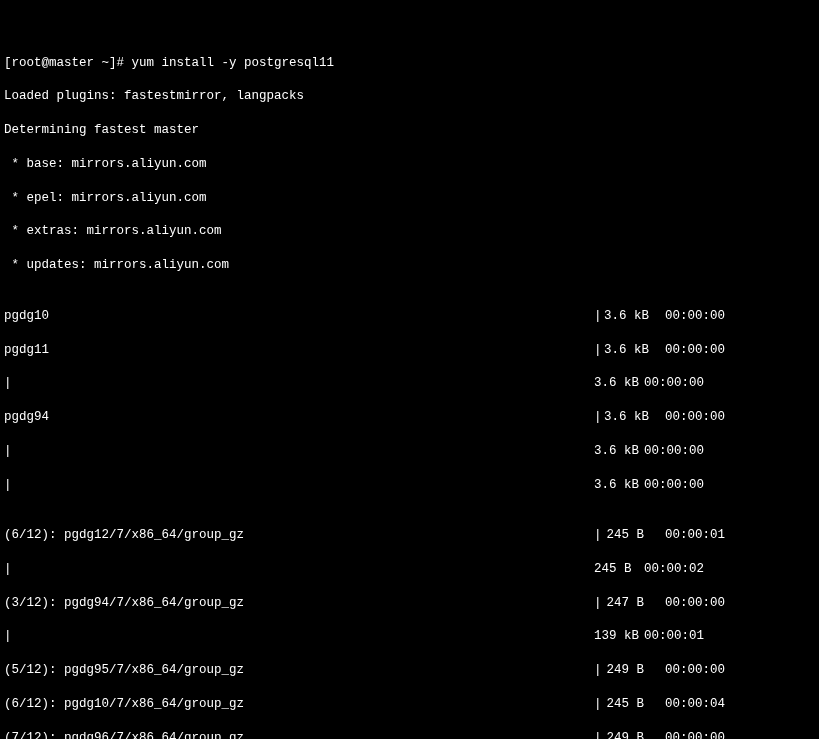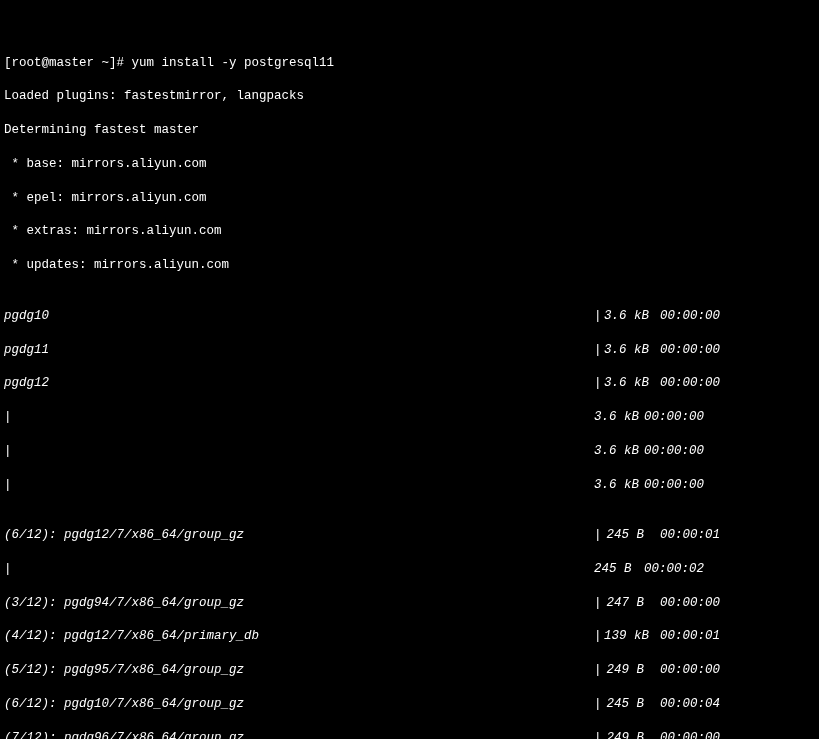--- a/index.html
+++ b/index.html
@@ -11,50 +11,49 @@
     margin: 0;
     padding: 4px;
     white-space: pre;
     width: 819px;
     box-sizing: border-box;
   }
   .line { display: block; }
   .row {
     display: grid;
     grid-template-columns: 590px 10px 40px 16px 70px;
-    font-style: italic;
   }
   .row .sep { text-align: left; }
   .row .size { text-align: right; }
   .row .gap { }
-  .row .time { text-align: left; }
+  .row .time { text-align: center; }
 </style>
 </head>
 <body>
 
 
 <span class="line">[root@master ~]# yum install -y postgresql11</span>
 <span class="line">Loaded plugins: fastestmirror, langpacks</span>
 <span class="line">Determining fastest master</span>
 <span class="line"> * base: mirrors.aliyun.com</span>
 <span class="line"> * epel: mirrors.aliyun.com</span>
 <span class="line"> * extras: mirrors.aliyun.com</span>
 <span class="line"> * updates: mirrors.aliyun.com</span>
 
 <div class="row"><span>pgdg10</span><span class="sep">|</span><span class="size">3.6 kB</span><span class="gap"></span><span class="time">00:00:00</span></div>
 <div class="row"><span>pgdg11</span><span class="sep">|</span><span class="size">3.6 kB</span><span class="gap"></span><span class="time">00:00:00</span></div>
-<div class="row"><span>pgdg12</span><span class="sep">|</span><span class="size">3.6 kB</span><span class="gap"></span><span class="time">00:00:00</span></div>
 <div class="row"><span class="sep">|</span><span class="size">3.6 kB</span><span class="gap"></span><span class="time">00:00:00</span></div>
+<div class="row"><span>pgdg94</span><span class="sep">|</span><span class="size">3.6 kB</span><span class="gap"></span><span class="time">00:00:00</span></div>
 <div class="row"><span class="sep">|</span><span class="size">3.6 kB</span><span class="gap"></span><span class="time">00:00:00</span></div>
 <div class="row"><span class="sep">|</span><span class="size">3.6 kB</span><span class="gap"></span><span class="time">00:00:00</span></div>
 
 <div class="row"><span>(6/12): pgdg12/7/x86_64/group_gz</span><span class="sep">|</span><span class="size">245 B</span><span class="gap"></span><span class="time">00:00:01</span></div>
 <div class="row"><span class="sep">|</span><span class="size">245 B</span><span class="gap"></span><span class="time">00:00:02</span></div>
 <div class="row"><span>(3/12): pgdg94/7/x86_64/group_gz</span><span class="sep">|</span><span class="size">247 B</span><span class="gap"></span><span class="time">00:00:00</span></div>
-<div class="row"><span>(4/12): pgdg12/7/x86_64/primary_db</span><span class="sep">|</span><span class="size">139 kB</span><span class="gap"></span><span class="time">00:00:01</span></div>
+<div class="row"><span class="sep">|</span><span class="size">139 kB</span><span class="gap"></span><span class="time">00:00:01</span></div>
 <div class="row"><span>(5/12): pgdg95/7/x86_64/group_gz</span><span class="sep">|</span><span class="size">249 B</span><span class="gap"></span><span class="time">00:00:00</span></div>
 <div class="row"><span>(6/12): pgdg10/7/x86_64/group_gz</span><span class="sep">|</span><span class="size">245 B</span><span class="gap"></span><span class="time">00:00:04</span></div>
 <div class="row"><span>(7/12): pgdg96/7/x86_64/group_gz</span><span class="sep">|</span><span class="size">249 B</span><span class="gap"></span><span class="time">00:00:00</span></div>
 
 
 
 
 
 
 

